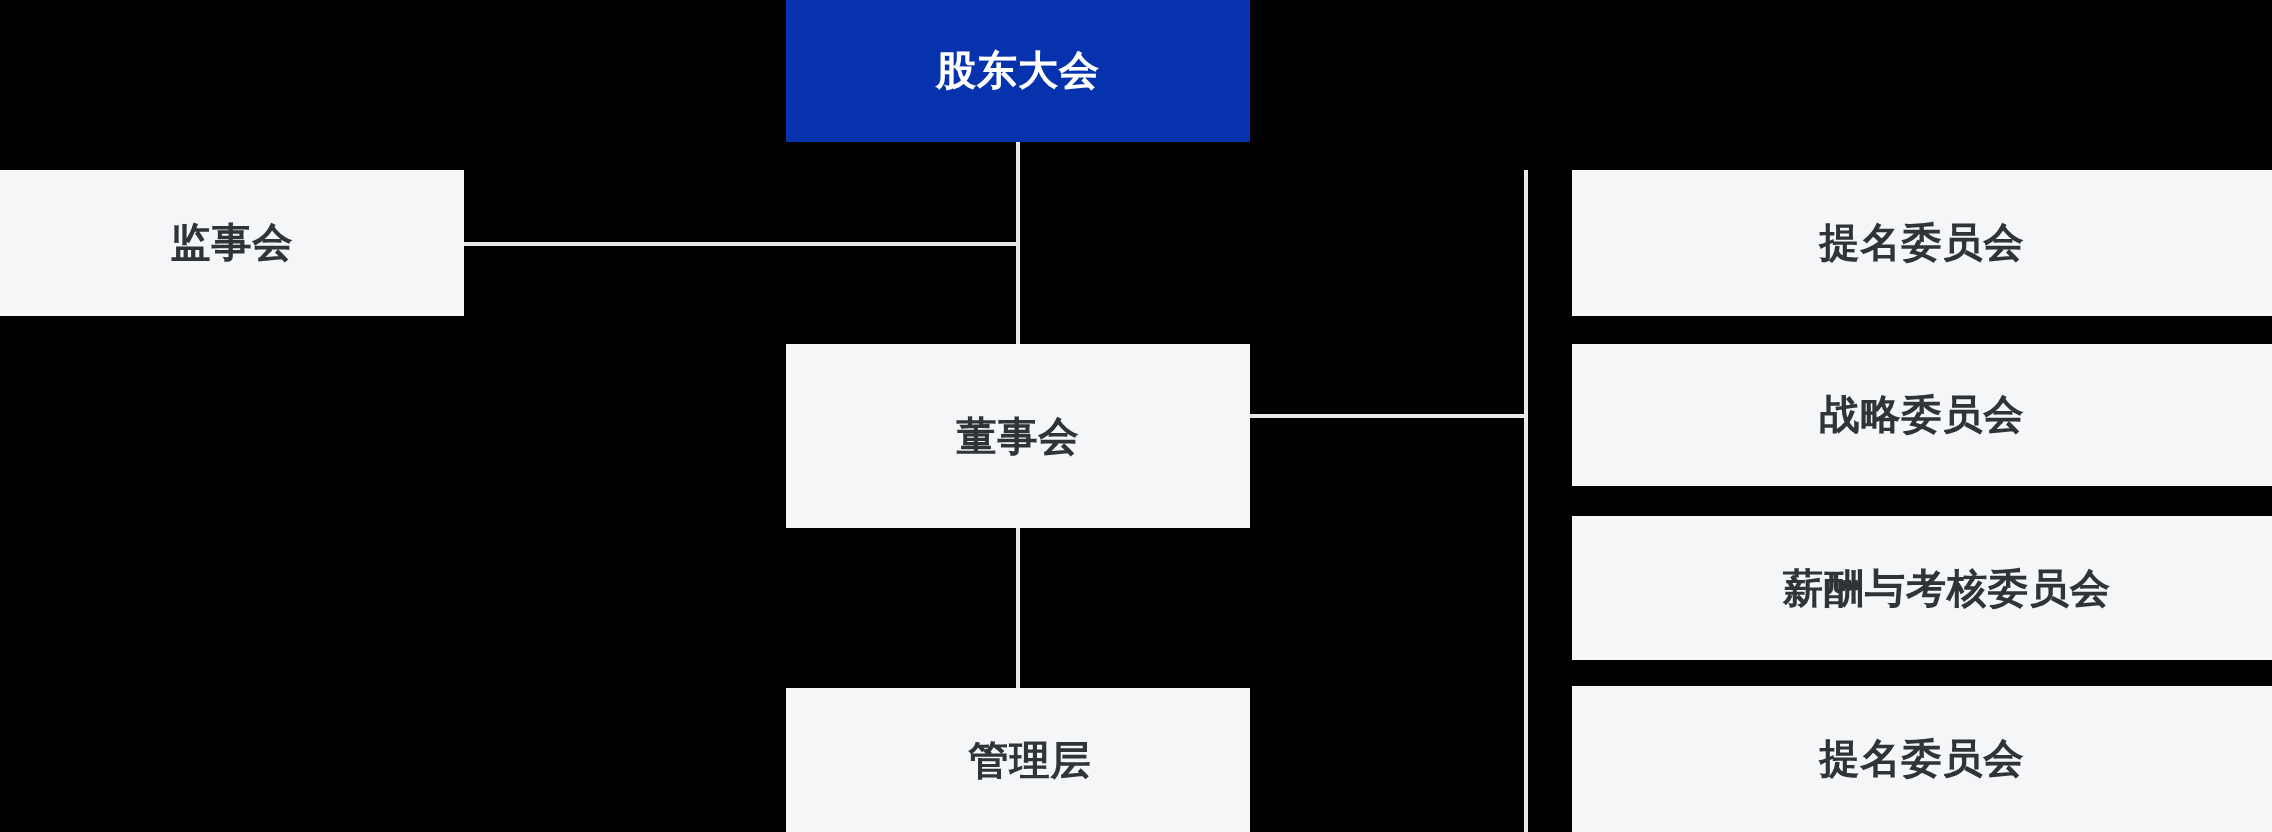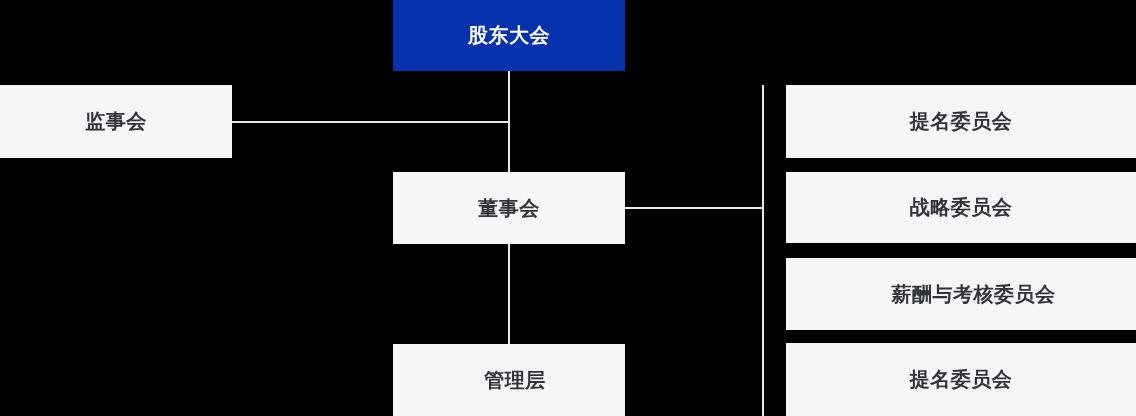--- a/index.html
+++ b/index.html
@@ -35,21 +35,21 @@
     background: var(--primary);
     color: var(--text-light);
   }
   .connector {
     position: absolute;
     background: var(--line);
   }
   
   .n-shareholders { left: 393px; top: 0;     width: 232px; height: 71px; }
   .n-supervisory  { left: 0;     top: 85px;  width: 232px; height: 73px; }
-  .n-board        { left: 393px; top: 172px; width: 232px; height: 72px; }
+  .n-board        { left: 393px; top: 172px; width: 232px; height: 92px; }
   .n-management   { left: 393px; top: 344px; width: 232px; height: 72px; padding-left: 12px; }
   .n-committee-0  { left: 786px; top: 85px;  width: 350px; height: 73px; }
   .n-committee-1  { left: 786px; top: 172px; width: 350px; height: 71px; }
   .n-committee-2  { left: 786px; top: 258px; width: 350px; height: 72px; padding-left: 25px; }
   .n-committee-3  { left: 786px; top: 343px; width: 350px; height: 73px; }
   
   .c-center-top    { left: 508px; top: 71px;  width: 2px;   height: 101px; }
   .c-center-bottom { left: 508px; top: 244px; width: 2px;   height: 100px; }
   .c-supervisory-h { left: 232px; top: 121px; width: 277px; height: 2px; }
   .c-board-h       { left: 625px; top: 207px; width: 138px; height: 2px; }

